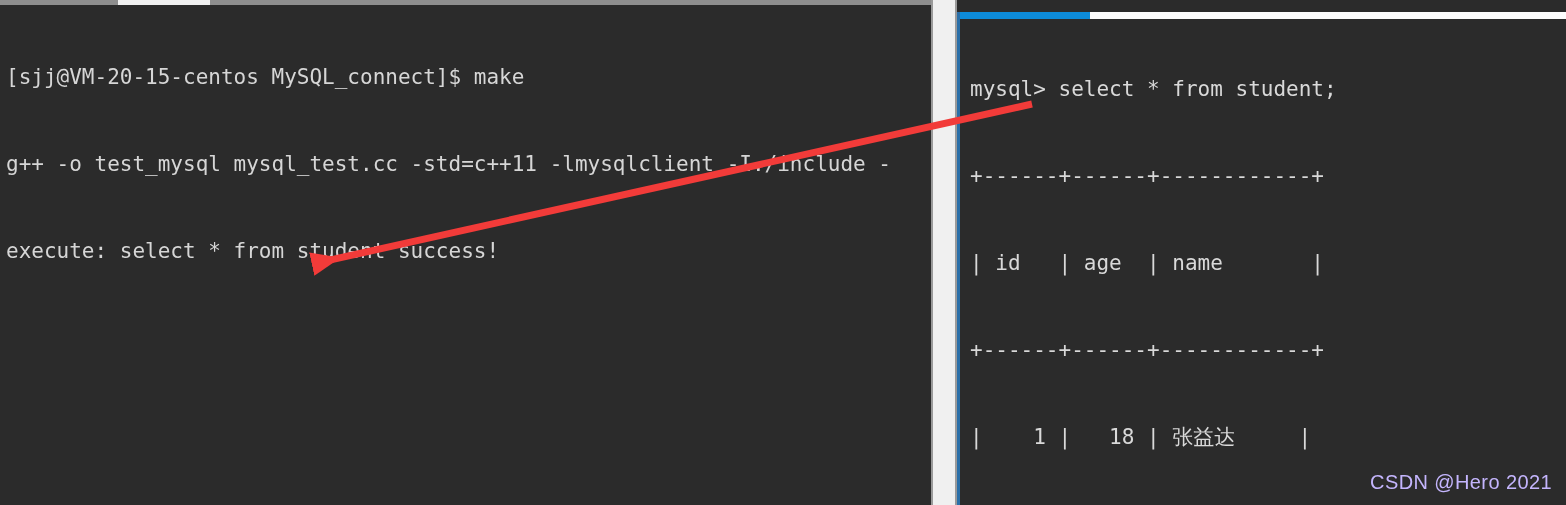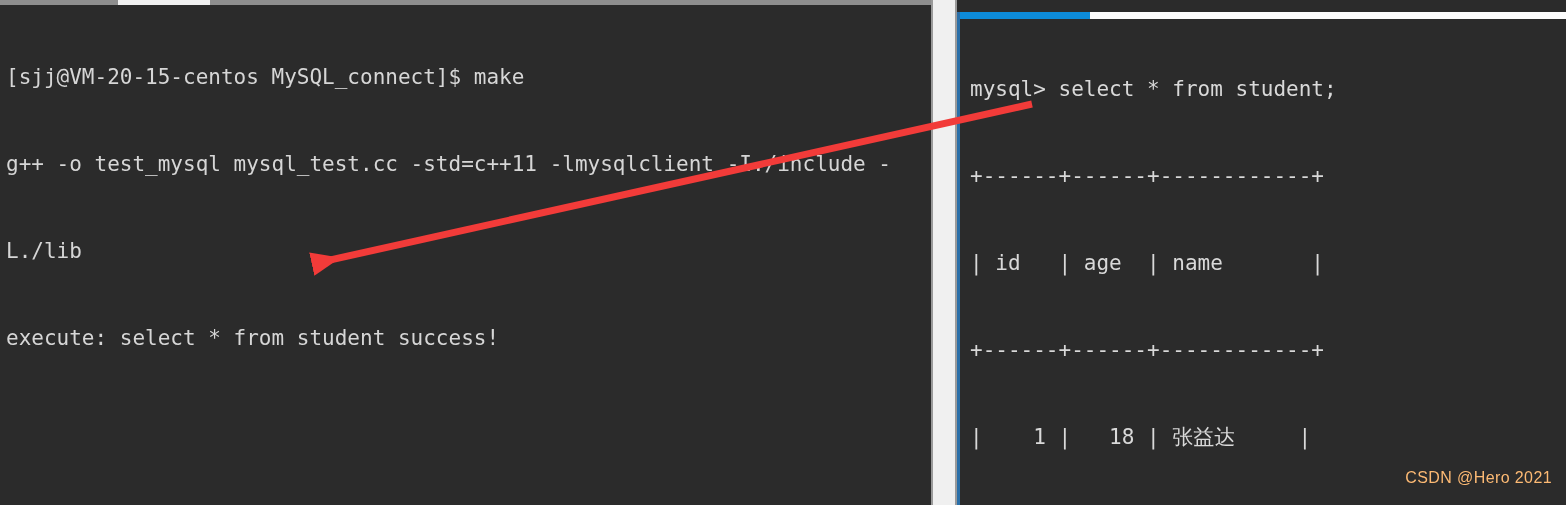--- a/index.html
+++ b/index.html
@@ -117,40 +117,39 @@
     position: absolute;
     left: 0; top: 0;
     width: 1566px; height: 505px;
     pointer-events: none;
   }
 
   
   .watermark {
     position: absolute;
     right: 14px;
-    bottom: 18px;
+    bottom: 11px;
     font-family: "Liberation Sans", sans-serif;
-    font-size: 16px;
-    color: #fdba74;
+    font-size: 20px;
+    color: #c4b5fd;
     letter-spacing: 0.4px;
   }
 </style>
 </head>
 <body>
 
 <div class="screen">
 
   <div class="left-pane">
     <div class="left-topstrip">
       <div class="left-topstrip-inner"></div>
     </div>
     <div class="term-text">
       <span class="term-line">[sjj@VM-20-15-centos MySQL_connect]$ make</span>
       <span class="term-line">g++ -o test_mysql mysql_test.cc -std=c++11 -lmysqlclient -I./include -</span>
-      <span class="term-line">L./lib</span>
       <span class="term-line">execute: select * from student success!</span>
       
       
       
       
       
     </div>
   </div>
 
   <div class="scrollbar">

